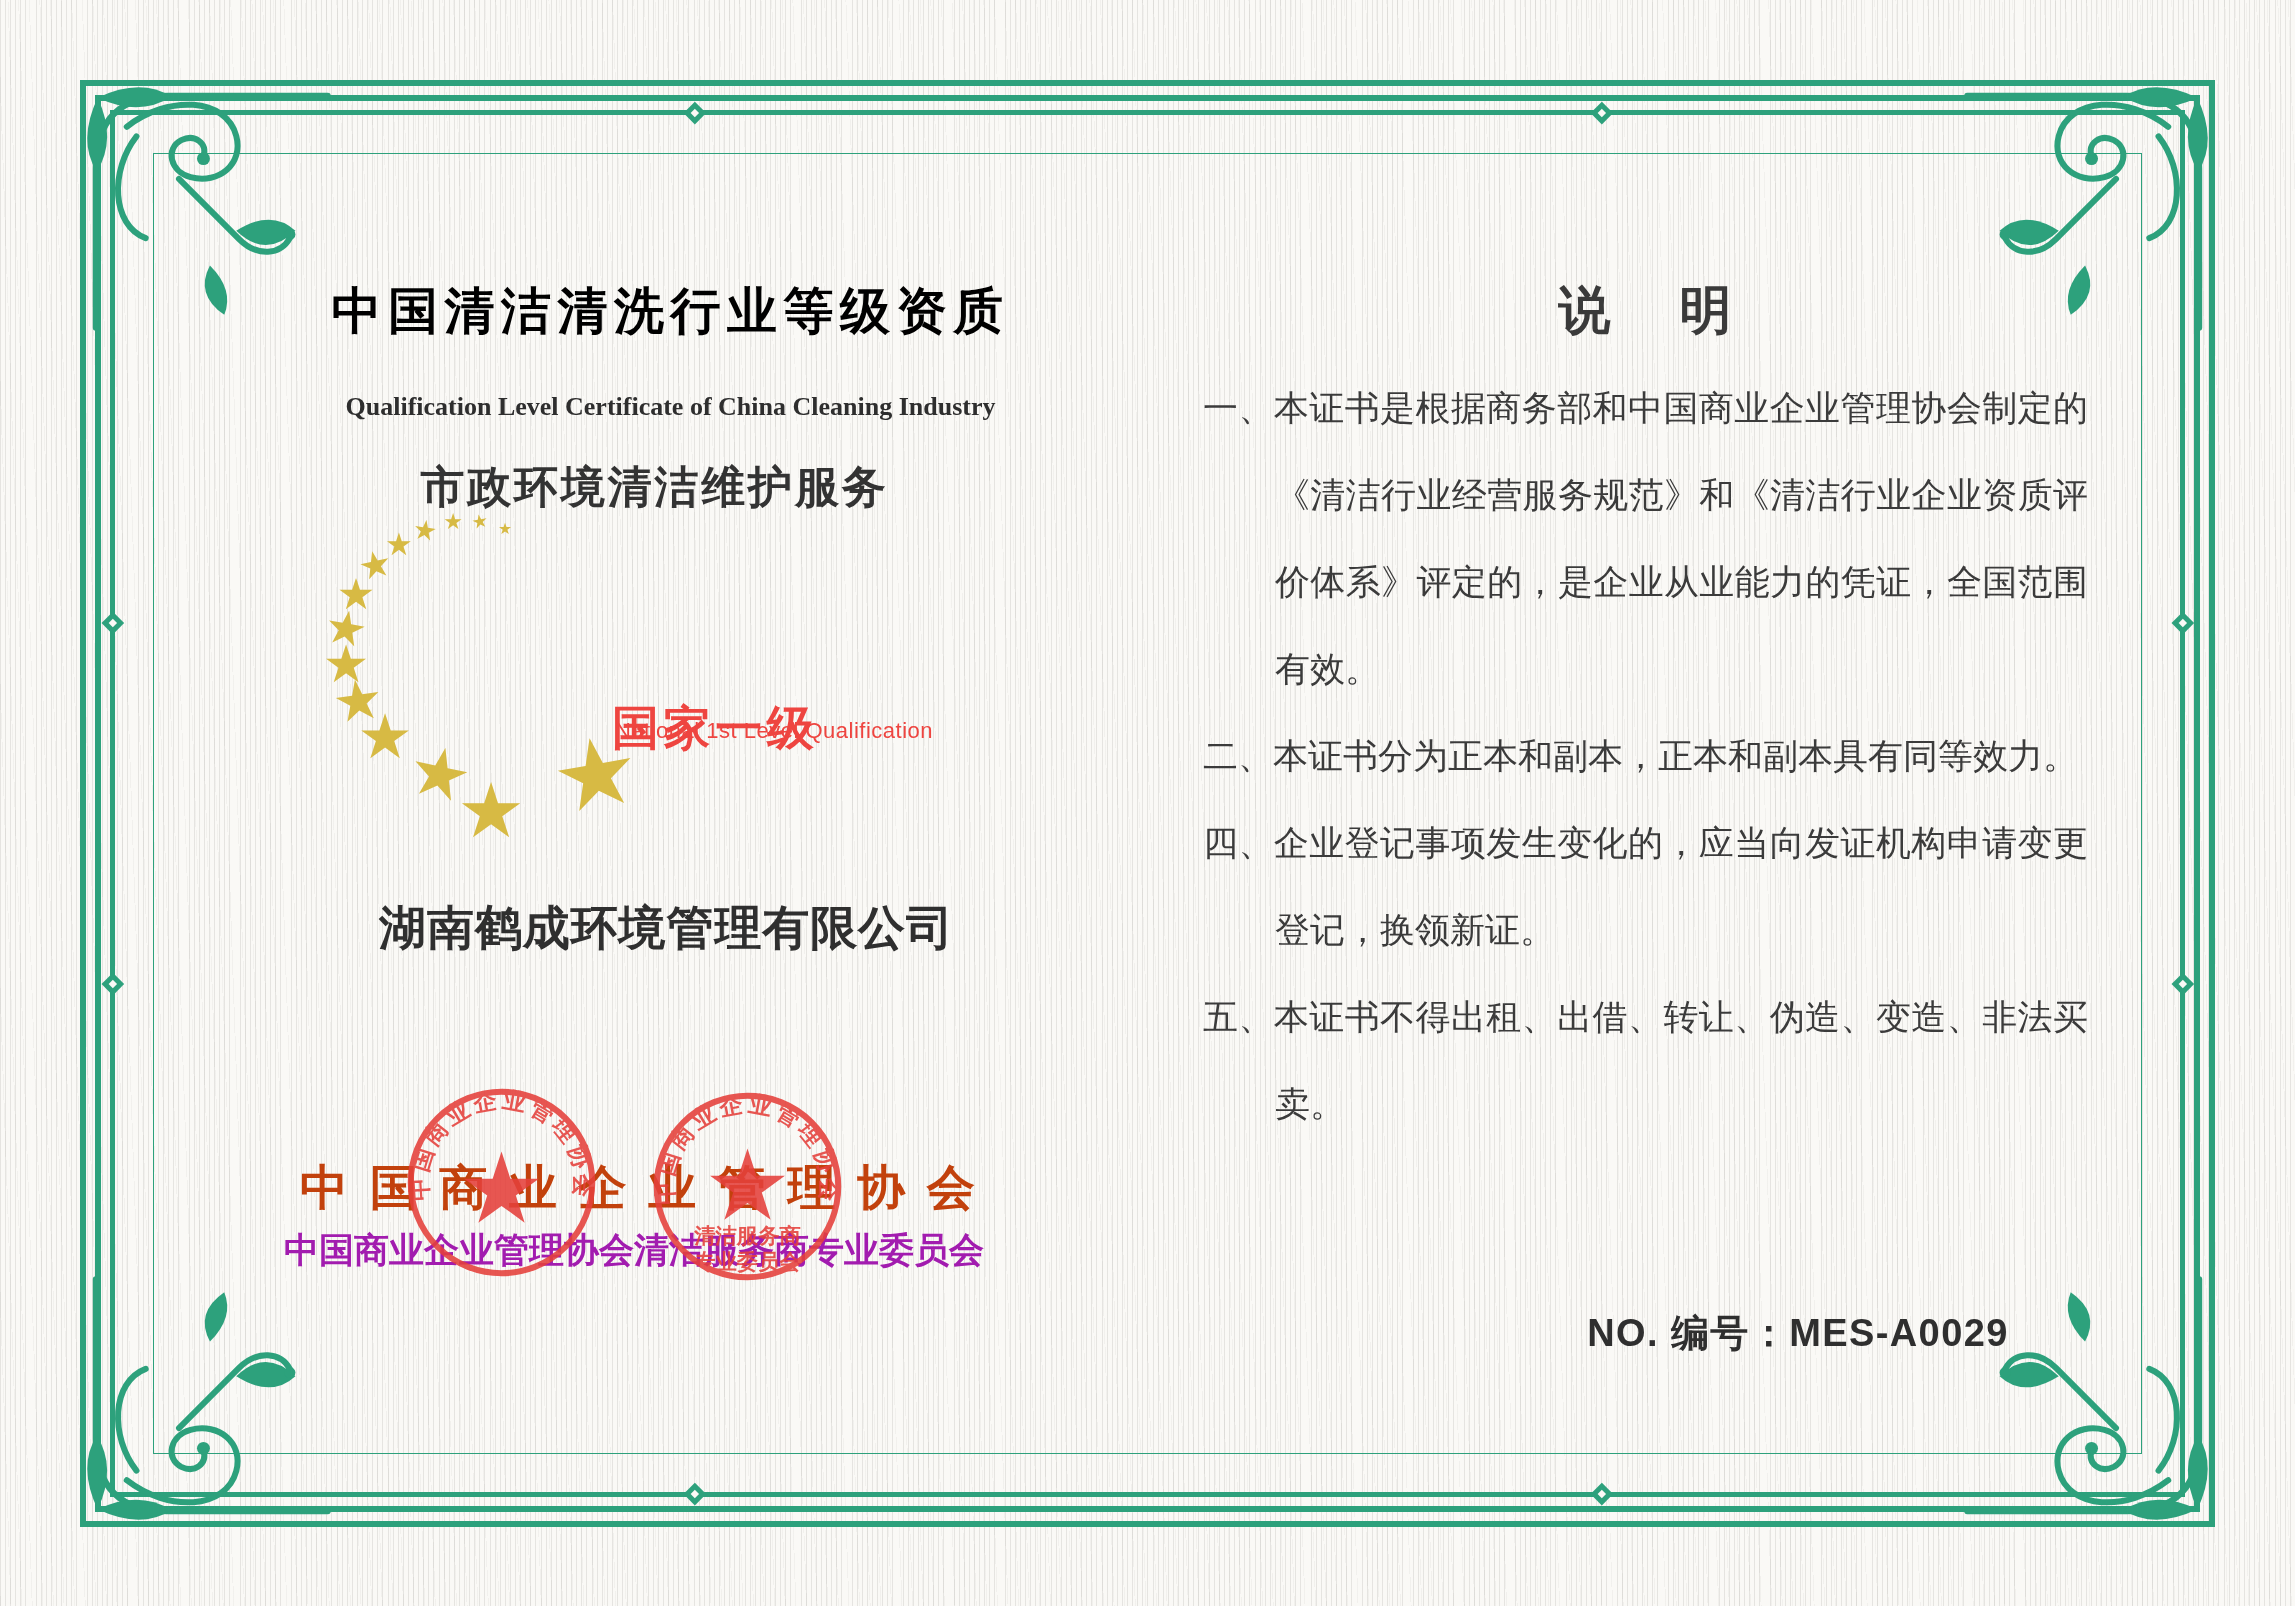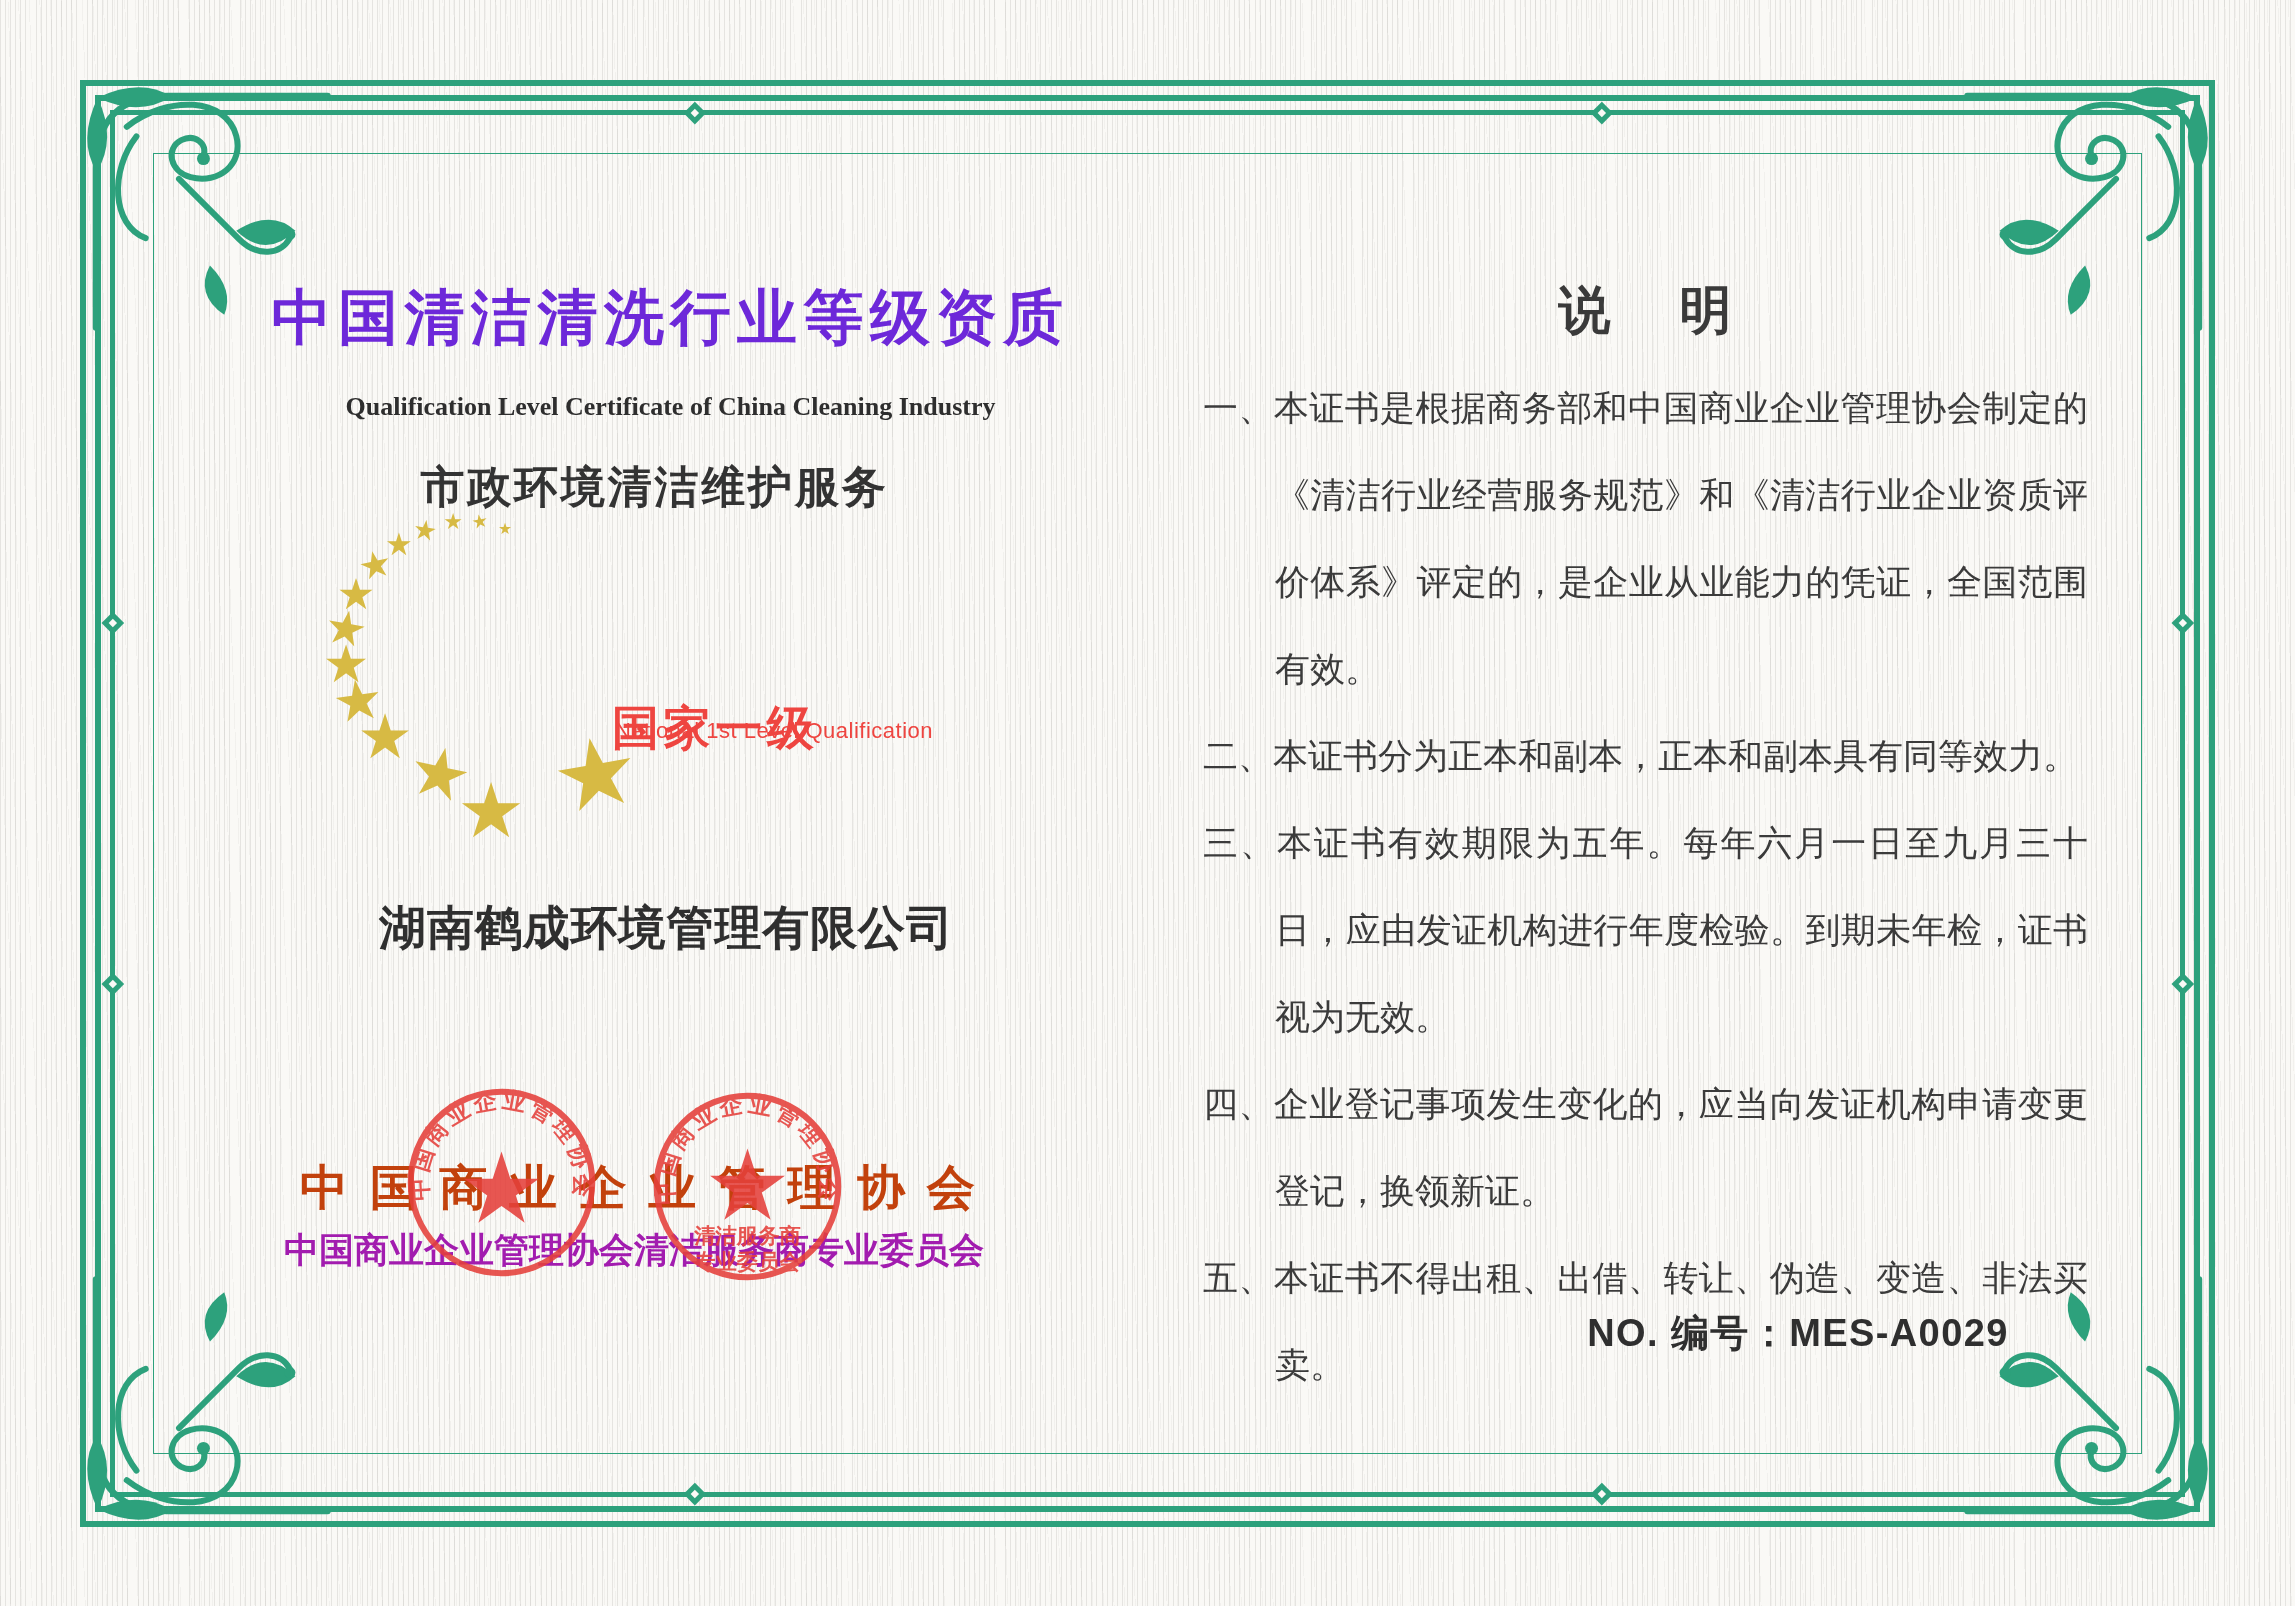--- a/index.html
+++ b/index.html
@@ -35,21 +35,21 @@
   .corner{position:absolute;width:268px;height:268px;color:var(--border-green);}
   .corner.tl{left:69px;top:69px;}
   .corner.tr{right:69px;top:69px;transform:scaleX(-1);}
   .corner.bl{left:69px;bottom:69px;transform:scaleY(-1);}
   .corner.br{right:69px;bottom:69px;transform:scale(-1,-1);}
   .diamond{position:absolute;width:15.7px;height:15.7px;background:var(--border-green);transform:rotate(45deg);}
   .diamond::after{content:"";position:absolute;inset:5.1px;background:#faf9f6;}
   
   .abs{position:absolute;}
   .title-cn{left:194px;top:278px;width:953px;text-align:center;
-    font-size:60px;font-weight:bold;letter-spacing:6.5px;color:#6d28d9;}
+    font-size:50px;font-weight:bold;letter-spacing:6.5px;color:#000000;}
   .title-en{left:194px;top:360px;width:953px;text-align:center;
     font-family:"Liberation Serif",serif;font-weight:bold;font-size:26px;color:#2e2e2e;margin-top:32px;}
   .scope{left:194px;top:458px;width:921px;text-align:center;
     font-size:44px;font-weight:bold;letter-spacing:2.8px;color:#333;}
   .level-cn{left:612px;top:697px;font-size:47px;font-weight:bold;letter-spacing:4.6px;
     color:var(--accent-red);font-family:"Liberation Serif",serif;}
   .level-en{left:615px;top:718px;font-size:22px;color:var(--accent-red);letter-spacing:0.5px;}
   .company{left:190px;top:897px;width:953px;text-align:center;
     font-size:47px;font-weight:bold;letter-spacing:0.9px;color:#2f2f2f;}
   .issuer1{left:300px;top:1156px;width:680px;font-size:48px;font-weight:bold;color:#c2410c;
@@ -207,21 +207,20 @@
     <polygon fill="currentColor" points="230,148 249.1,206.7 310.8,206.7 260.9,243 280,301.8 230,265.5 180,301.8 199.1,243 149.2,206.7 210.9,206.7"></polygon>
     <text x="230" y="352" font-size="46" text-anchor="middle">清洁服务商</text>
     <text x="230" y="408" font-size="46" text-anchor="middle">专业委员会</text>
   </svg>
 
   <div class="abs notes-heading">说 明</div>
 
   <div class="abs notes">
     <p class="notes-item">一、本证书是根据商务部和中国商业企业管理协会制定的《清洁行业经营服务规范》和《清洁行业企业资质评价体系》评定的，是企业从业能力的凭证，全国范围有效。</p>
     <p class="notes-item">二、本证书分为正本和副本，正本和副本具有同等效力。</p>
-    <p class="notes-item">三、本证书有效期限为五年。每年六月一日至九月三十日，应由发证机构进行年度检验。到期未年检，证书视为无效。</p>
     <p class="notes-item">四、企业登记事项发生变化的，应当向发证机构申请变更登记，换领新证。</p>
     <p class="notes-item">五、本证书不得出租、出借、转让、伪造、变造、非法买卖。</p>
   </div>
 
   <div class="abs cert-no">NO. 编号：MES-A0029</div>
 
 </div>
 
 
 </body></html>

